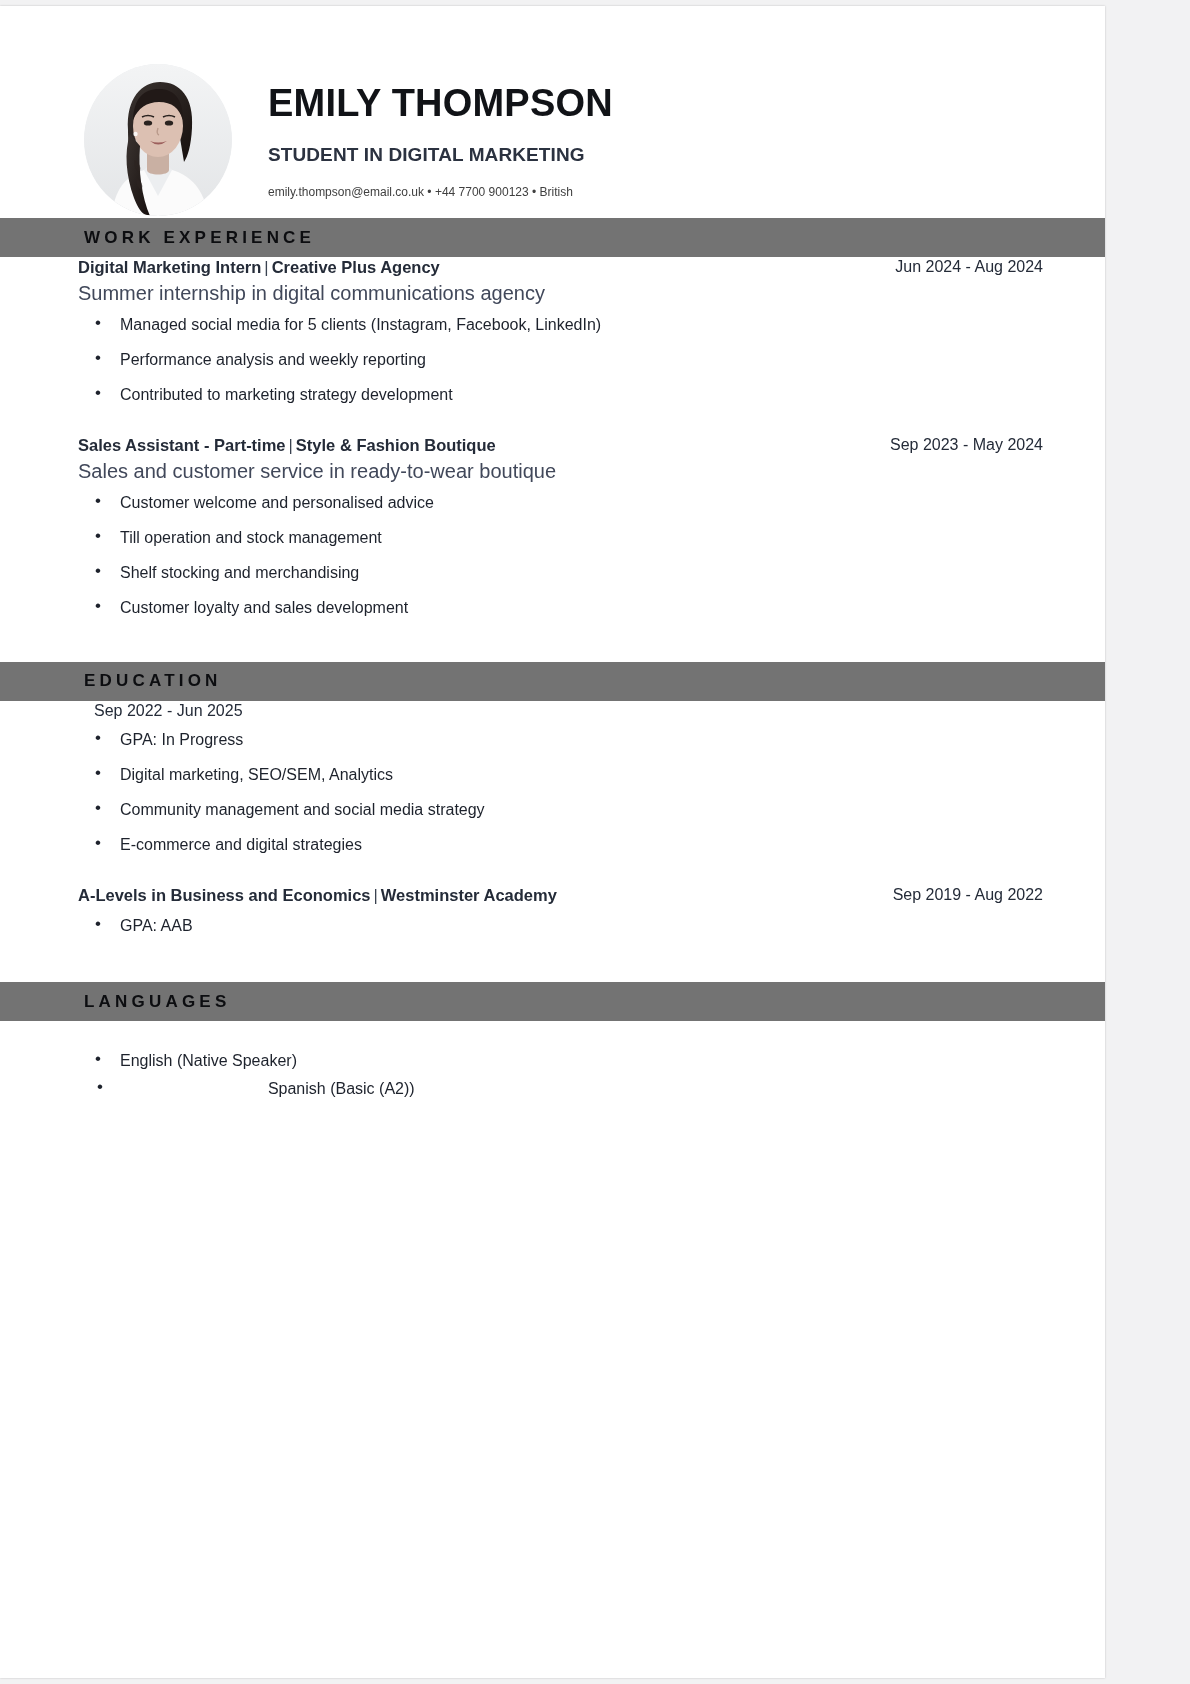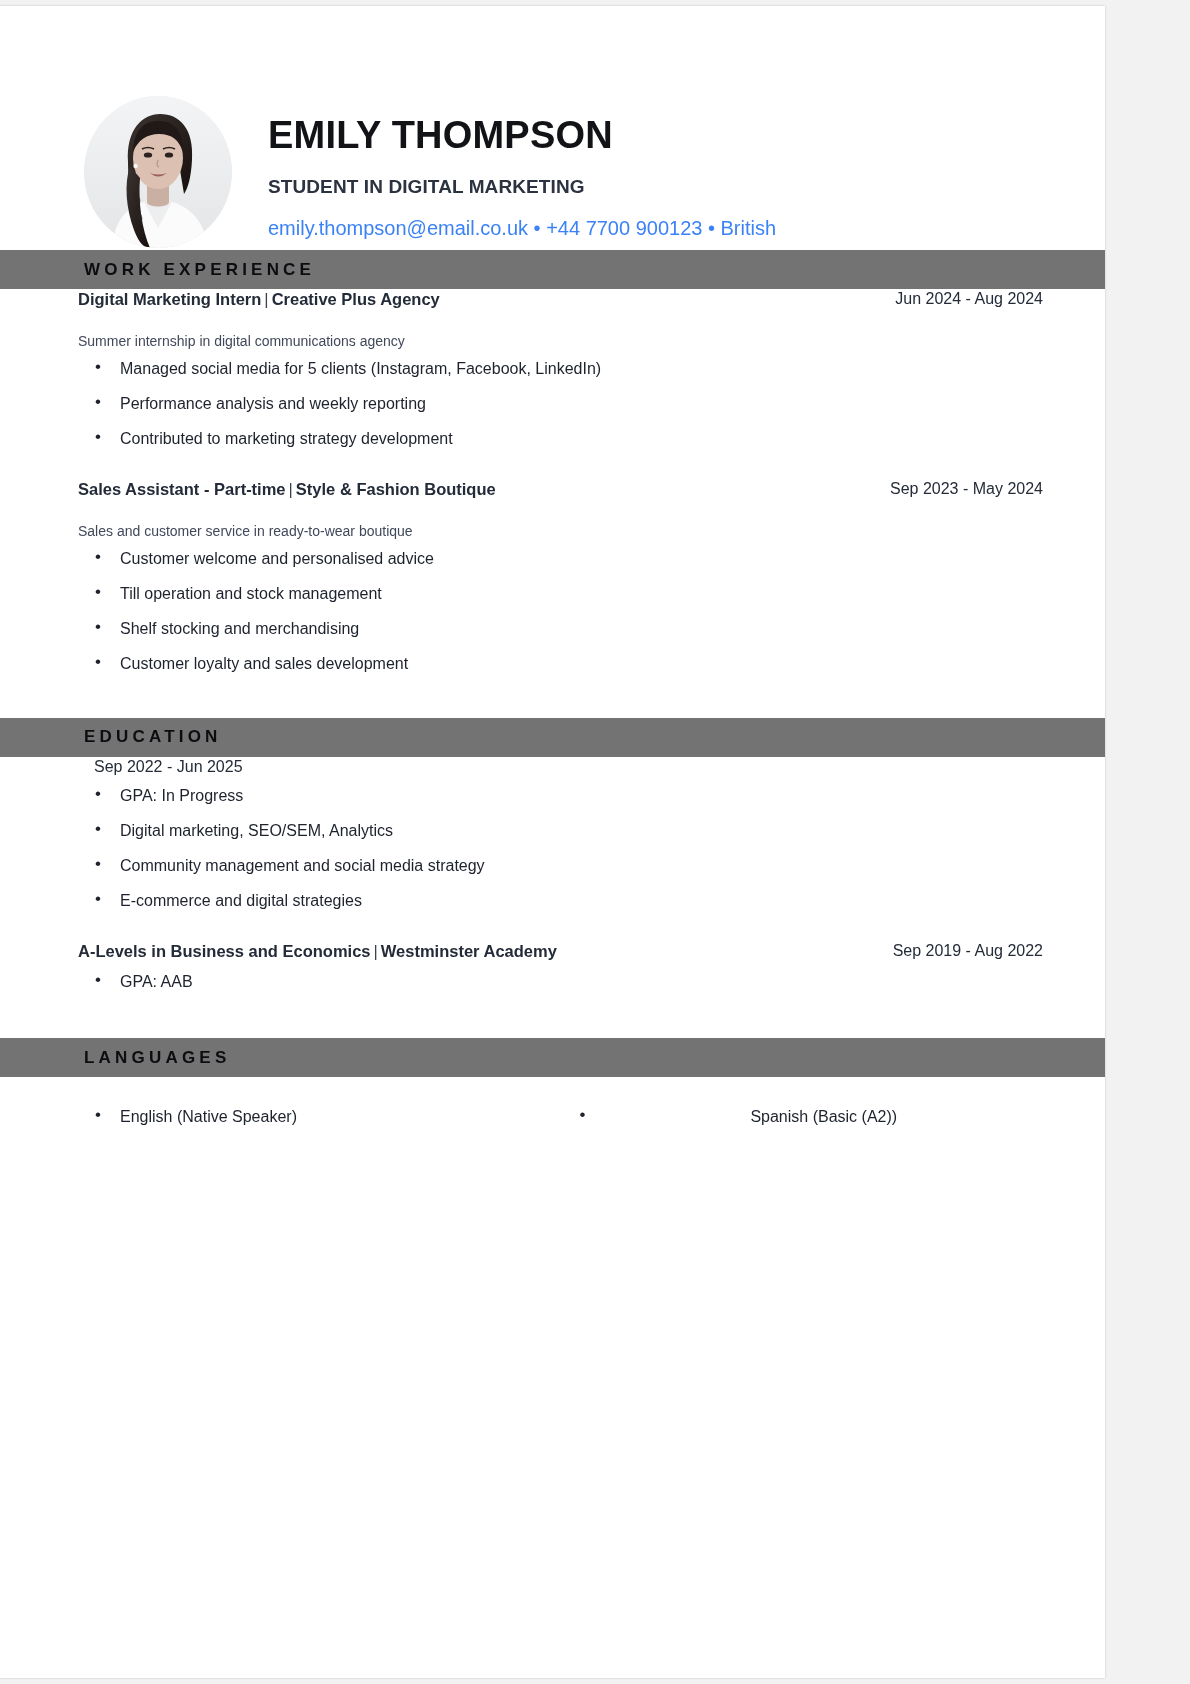--- a/index.html
+++ b/index.html
@@ -24,21 +24,20 @@
     overflow: hidden;
   }
 
   
   .header {
     display: flex;
     align-items: flex-start;
     padding: 58px 0 13px 0;
     height: 212px;
     box-sizing: border-box;
-    margin-top: 32px;
   }
   .avatar-wrap {
     width: 148px;
     height: 152px;
     margin-left: 84px;
     flex: 0 0 auto;
     border-radius: 50%;
     overflow: hidden;
     background: #eceef0;
     position: relative;
@@ -60,22 +59,22 @@
   }
   .job-title {
     font-size: 19px;
     font-weight: bold;
     color: #2b3240;
     letter-spacing: 0.1px;
     margin: 20px 0 0 0;
     white-space: nowrap;
   }
   .contact-line {
-    font-size: 20px;
-    color: #3b82f6;
+    font-size: 12px;
+    color: #404040;
     margin: 19px 0 0 0;
     white-space: nowrap;
   }
 
   
   .section-band {
     background: #737373;
     height: 39px;
     display: flex;
     align-items: center;
@@ -110,23 +109,23 @@
     padding: 0 3px;
   }
   .entry-date {
     font-size: 16px;
     color: #242b38;
     white-space: nowrap;
     padding-left: 16px;
     padding-top: 1px;
   }
   .entry-sub {
-    font-size: 14px;
+    font-size: 20px;
     color: #41485a;
-    margin-top: 22px;
+    margin-top: 3px;
   }
 
   ul.bullets {
     list-style: none;
     margin: 8px 0 0 0;
     padding: 0;
   }
   ul.bullets li {
     position: relative;
     padding-left: 42px;
@@ -146,20 +145,21 @@
   }
 
   .section-gap-work { height: 44px; }
   .section-gap-edu  { height: 46px; }
 
   
   .lang-grid {
     display: flex;
     flex-wrap: wrap;
     padding-top: 22px;
+    flex-direction: column;
   }
   .lang-col {
     width: 50%;
     box-sizing: border-box;
   }
   .lang-col ul.bullets li { margin-top: 16px; }
   .lang-col ul.bullets li:first-child { margin-top: 0; }
   .lang-col.col-right ul.bullets li { padding-left: 44px; text-align: center; }
   .lang-col.col-right ul.bullets li::before { left: 19px; }
 </style>

